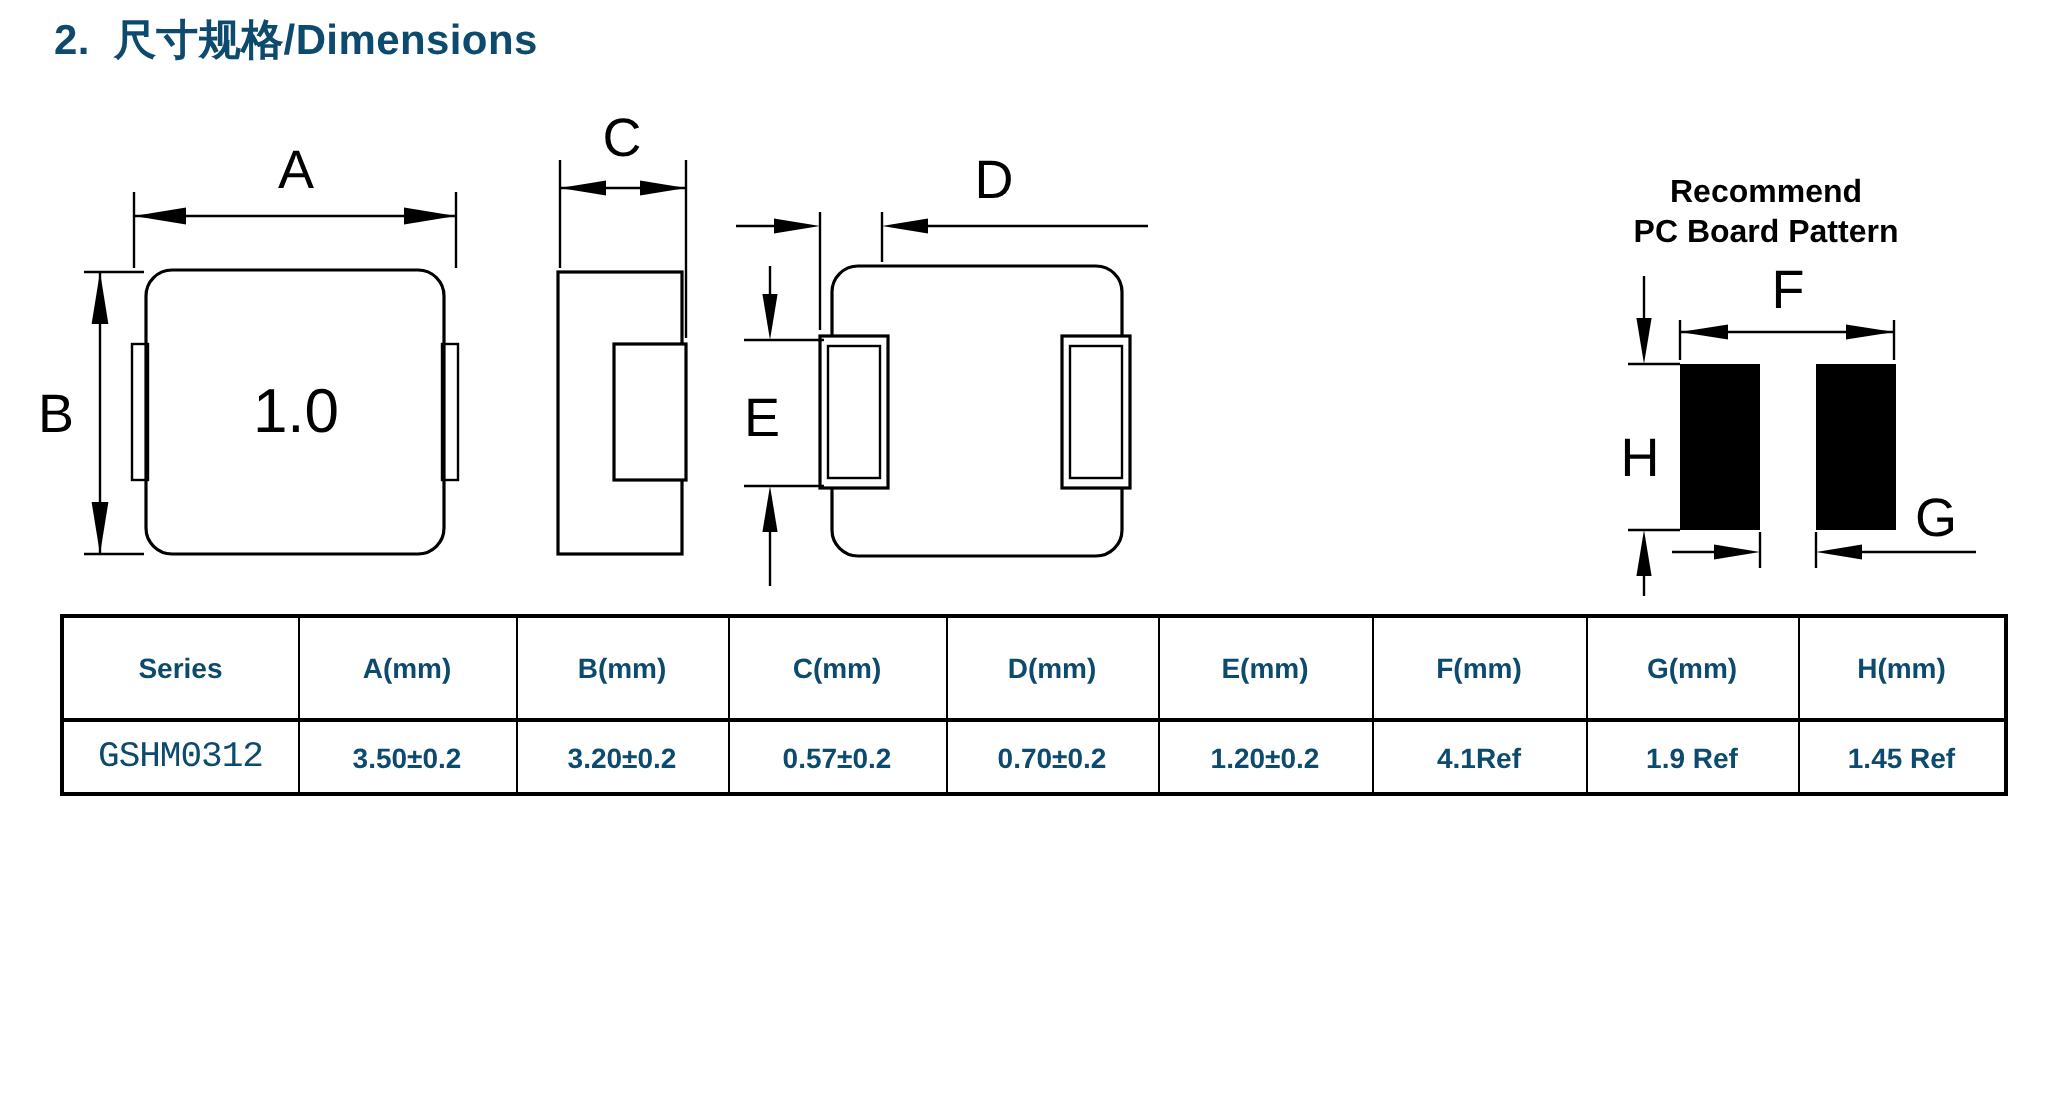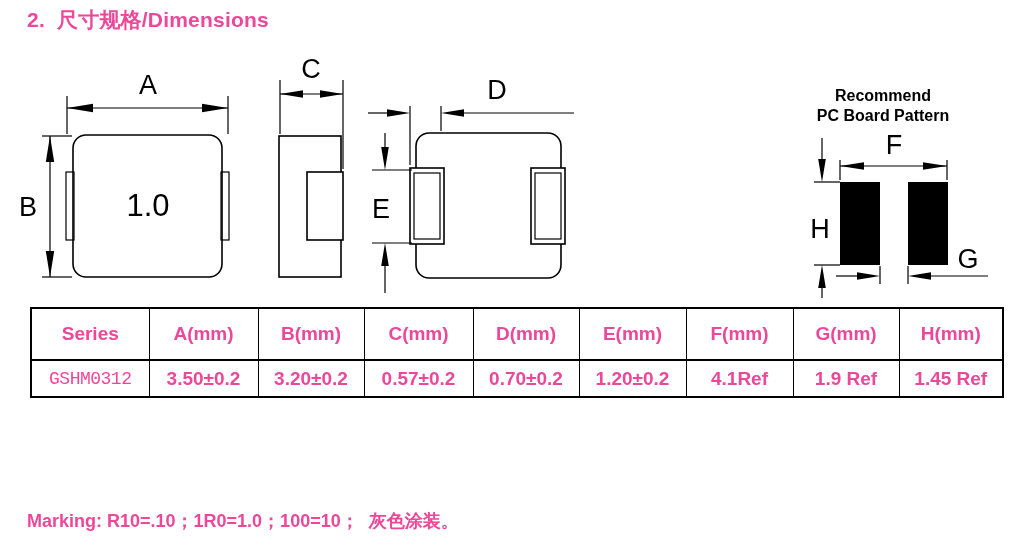--- a/index.html
+++ b/index.html
@@ -1,31 +1,31 @@
 <!DOCTYPE html>
 <html><head>
 <meta charset="utf-8">
 <style>
   html,body{margin:0;padding:0;background:#fff;}
   #page{position:relative;width:1028px;height:552px;background:#fff;overflow:hidden;
-        font-family:"Liberation Sans",sans-serif;color:#ec4899;}
+        font-family:"Liberation Sans",sans-serif;color:#0c4a6e;}
   #doc-title{position:absolute;left:27px;top:6px;font-size:21px;font-weight:bold;
              white-space:pre;letter-spacing:0.2px;}
   #drawing-area{position:absolute;left:0;top:50px;width:1028px;height:252px;}
   .dim-label{font-family:"Liberation Sans",sans-serif;font-size:27px;fill:#000;}
   .pcb-title{font-family:"Liberation Sans",sans-serif;font-size:16px;font-weight:bold;fill:#000;}
   .part-marking{font-family:"Liberation Sans",sans-serif;font-size:31px;fill:#000;}
   .outline{fill:#fff;stroke:#000;stroke-width:1.6;}
   .thin{fill:none;stroke:#000;stroke-width:1.2;}
   .arrow{fill:#000;stroke:none;}
   .pad{fill:#000;stroke:none;}
   #spec-table{position:absolute;left:30px;top:307px;border-collapse:collapse;
               table-layout:fixed;width:972px;}
   #spec-table td,#spec-table th{border:1px solid #000;text-align:center;vertical-align:middle;
-              font-size:19px;padding:0;overflow:hidden;white-space:nowrap;}
+              font-size:14px;padding:0;overflow:hidden;white-space:nowrap;}
   #spec-table th{height:50px;font-weight:bold;border-bottom:2px solid #000;}
   #spec-table td{height:35px;font-weight:bold;}
   #spec-table{border:2px solid #000;}
   #spec-table td.series-cell{font-family:"Liberation Mono","DejaVu Sans Mono",monospace;
               font-size:18px;font-weight:500;letter-spacing:-0.5px;text-align:center;}
   #marking-note{position:absolute;left:27px;top:509px;font-size:18px;font-weight:bold;white-space:pre;}
 </style>
 </head>
 <body>
 
@@ -156,15 +156,14 @@
         <td>0.57±0.2</td>
         <td>0.70±0.2</td>
         <td>1.20±0.2</td>
         <td>4.1Ref</td>
         <td>1.9 Ref</td>
         <td>1.45 Ref</td>
       </tr>
     </tbody>
   </table>
 
-  <div id="marking-note">Marking: R10=.10；1R0=1.0；100=10；  灰色涂装。</div>
 
 </div>
 
 </body></html>

